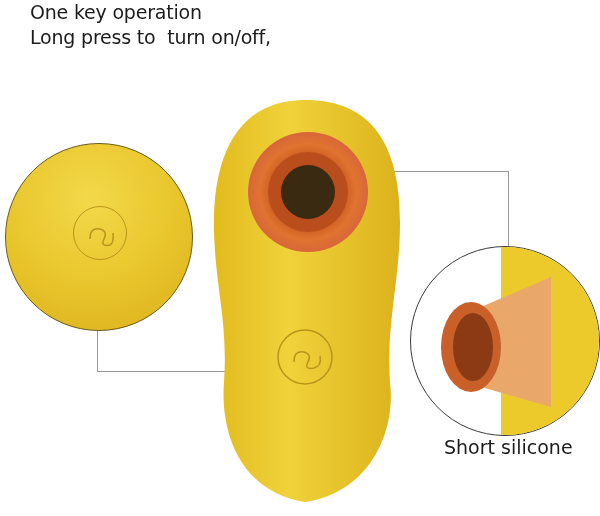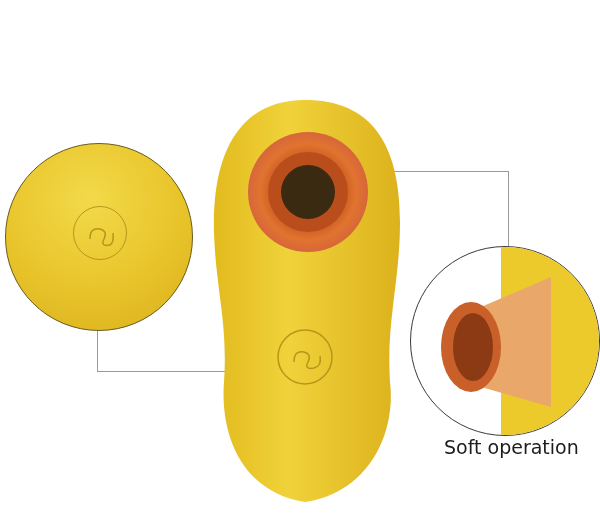--- a/index.html
+++ b/index.html
@@ -11,20 +11,22 @@
     .zoom-left .btn { position: absolute; left: 67px; top: 62px; width: 54px; height: 54px; border-radius: 50%; border: 1.5px solid #b8951a; box-sizing: border-box; }
     .zoom-left .btn svg { position: absolute; left: 13px; top: 14px; }
     .body-shape { position: absolute; left: 200px; top: 92px; width: 210px; height: 415px; }
     .zoom-right { position: absolute; left: 410px; top: 246px; width: 190px; height: 190px; border-radius: 50%; background: #ffffff; border: 1px solid #3a3a3a; box-sizing: border-box; overflow: hidden; }
     .label-right { position: absolute; left: 444px; top: 436px; color: #1c1c1c; font-size: 19px; }
   </style>
 </head>
 <body>
 
 <div class="caption">
+  <div>One key operation</div>
+  <div>Long press to  turn on/off,</div>
 </div>
 
 <div class="line" style="left:97px; top:331px; width:1px; height:41px;"></div>
 <div class="line" style="left:97px; top:371px; width:190px; height:1px;"></div>
 <div class="line" style="left:345px; top:171px; width:164px; height:1px;"></div>
 <div class="line" style="left:508px; top:171px; width:1px; height:76px;"></div>
 
 <svg class="body-shape" viewBox="0 0 210 415" width="210" height="415">
   <defs>
     <linearGradient id="bodyG" x1="0" x2="1" y1="0" y2="0">
@@ -58,13 +60,13 @@
 
 <div class="zoom-right">
   <svg width="190" height="190" viewBox="0 0 190 190">
     <rect x="90" y="0" width="100" height="190" fill="#ecca2c"></rect>
     <path d="M70 60 L140 30 L140 160 L70 140 Z" fill="#e9a86a"></path>
     <ellipse cx="60" cy="100" rx="30" ry="45" fill="#c9602a"></ellipse>
     <ellipse cx="62" cy="100" rx="20" ry="34" fill="#8c3a14"></ellipse>
   </svg>
 </div>
 
-<div class="label-right">Soft operation</div>
+<div class="label-right">Short silicone</div>
 
 </body></html>

